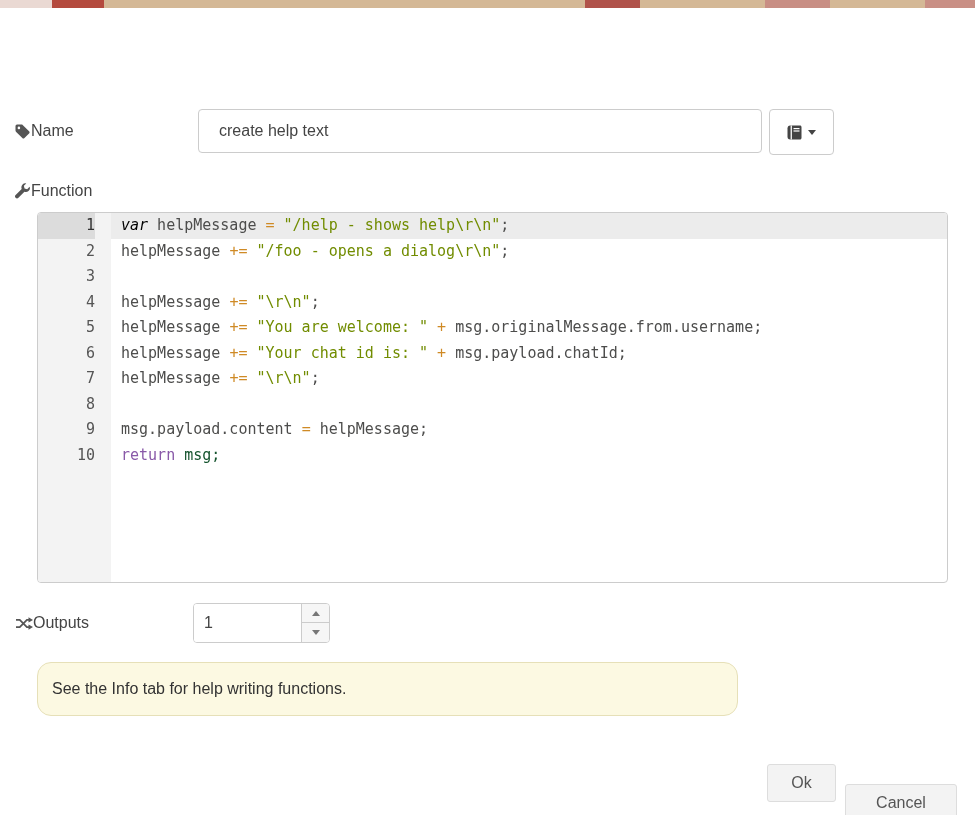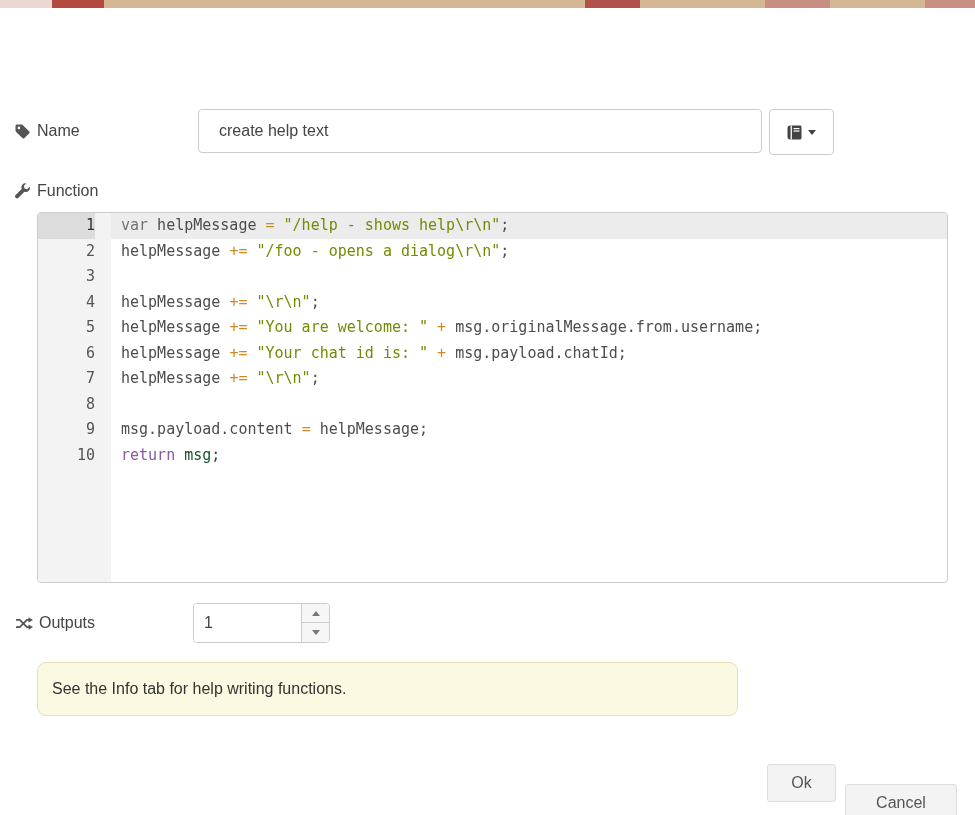--- a/index.html
+++ b/index.html
@@ -22,21 +22,21 @@
 
   .dialog { position: absolute; top: 8px; left: 0; width: 975px; height: 807px; background: #fff; }
 
   .header {
     position: absolute; top: 0; left: 0; right: 0; height: 61px;
     display: flex; align-items: center; padding: 0 14px;
     border-bottom: 1px solid #bbb; background: #fff;
   }
   .header .title { font-size: 17px; font-weight: bold; color: #333; }
 
-  .label-row { position: absolute; display: flex; align-items: center; gap: 6px; font-size: 16px; color: #444; }
+  .label-row { position: absolute; display: flex; align-items: center; font-size: 16px; color: #444; }
   .label-row .icon { display: inline-flex; width: 17px; justify-content: center; }
 
   .row-name-label { top: 101px; left: 14px; height: 44px; }
   .row-func-label { top: 171px; left: 14px; height: 24px; }
   .row-outputs-label { top: 595px; left: 16px; height: 40px; }
 
   .name-input {
     position: absolute; top: 101px; left: 198px; width: 564px; height: 44px;
     border: 1px solid #ccc; border-radius: 4px; padding: 0 20px;
     font-family: "Liberation Sans", sans-serif; font-size: 16px; color: #444; outline: none;
@@ -78,21 +78,21 @@
   .spin-buttons button {
     flex: 1 1 50%; background: #f6f6f6; border: none; border-bottom: 1px solid #ccc;
     display: flex; align-items: center; justify-content: center; cursor: pointer;
   }
   .spin-buttons button:last-child { border-bottom: none; }
   .tri-up { width: 0; height: 0; border-left: 4px solid transparent; border-right: 4px solid transparent; border-bottom: 5px solid #777; }
   .tri-down { width: 0; height: 0; border-left: 4px solid transparent; border-right: 4px solid transparent; border-top: 5px solid #777; }
 
   .info-box {
     position: absolute; top: 654px; left: 37px; width: 701px; height: 54px;
-    background: #fcf9e2; border: 1px solid #e6e0b8; border-radius: 9px;
+    background: #fcf9e2; border: 1px solid #e6e0b8; border-radius: 14px;
     display: flex; align-items: center; padding: 0 14px;
     font-size: 16px; color: #333;
   }
 
   .btn {
     position: absolute; top: 756px; height: 38px;
     background: #f3f3f3; border: 1px solid #ddd; border-radius: 3px;
     font-family: "Liberation Sans", sans-serif; font-size: 16px; color: #555; cursor: pointer;
   }
   .btn-ok { left: 767px; width: 69px; }
@@ -152,21 +152,21 @@
         <div class="gutter-line">3</div>
         <div class="gutter-line">4</div>
         <div class="gutter-line">5</div>
         <div class="gutter-line">6</div>
         <div class="gutter-line">7</div>
         <div class="gutter-line">8</div>
         <div class="gutter-line">9</div>
         <div class="gutter-line">10</div>
       </div>
     <div class="codearea">
-        <div class="code-line active"><span style="color: #737373;">var</span><span style="color: rgb(77, 77, 76);"> helpMessage </span><span style="color: rgb(207, 138, 37);">=</span><span style="color: rgb(77, 77, 76);"> </span><span style="color: rgb(113, 140, 0);">"/help - shows help\r\n"</span><span style="color: rgb(77, 77, 76);">;</span></div>
+        <div class="code-line active"><span style="color: #000000; font-style: italic;">var</span><span style="color: rgb(77, 77, 76);"> helpMessage </span><span style="color: rgb(207, 138, 37);">=</span><span style="color: rgb(77, 77, 76);"> </span><span style="color: rgb(113, 140, 0);">"/help - shows help\r\n"</span><span style="color: rgb(77, 77, 76);">;</span></div>
         <div class="code-line"><span style="color: rgb(77, 77, 76);">helpMessage </span><span style="color: rgb(207, 138, 37);">+=</span><span style="color: rgb(77, 77, 76);"> </span><span style="color: rgb(113, 140, 0);">"/foo - opens a dialog\r\n"</span><span style="color: rgb(77, 77, 76);">;</span></div>
         <div class="code-line"></div>
         <div class="code-line"><span style="color: rgb(77, 77, 76);">helpMessage </span><span style="color: rgb(207, 138, 37);">+=</span><span style="color: rgb(77, 77, 76);"> </span><span style="color: rgb(113, 140, 0);">"\r\n"</span><span style="color: rgb(77, 77, 76);">;</span></div>
         <div class="code-line"><span style="color: rgb(77, 77, 76);">helpMessage </span><span style="color: rgb(207, 138, 37);">+=</span><span style="color: rgb(77, 77, 76);"> </span><span style="color: rgb(113, 140, 0);">"You are welcome: "</span><span style="color: rgb(77, 77, 76);"> </span><span style="color: rgb(207, 138, 37);">+</span><span style="color: rgb(77, 77, 76);"> msg.originalMessage.from.username;</span></div>
         <div class="code-line"><span style="color: rgb(77, 77, 76);">helpMessage </span><span style="color: rgb(207, 138, 37);">+=</span><span style="color: rgb(77, 77, 76);"> </span><span style="color: rgb(113, 140, 0);">"Your chat id is: "</span><span style="color: rgb(77, 77, 76);"> </span><span style="color: rgb(207, 138, 37);">+</span><span style="color: rgb(77, 77, 76);"> msg.payload.chatId;</span></div>
         <div class="code-line"><span style="color: rgb(77, 77, 76);">helpMessage </span><span style="color: rgb(207, 138, 37);">+=</span><span style="color: rgb(77, 77, 76);"> </span><span style="color: rgb(113, 140, 0);">"\r\n"</span><span style="color: rgb(77, 77, 76);">;</span></div>
         <div class="code-line"></div>
         <div class="code-line"><span style="color: rgb(77, 77, 76);">msg.payload.content </span><span style="color: rgb(207, 138, 37);">=</span><span style="color: rgb(77, 77, 76);"> helpMessage;</span></div>
         <div class="code-line"><span style="color: rgb(137, 89, 168);">return</span><span style="color: #14532d;"> msg;</span></div>
       </div>

